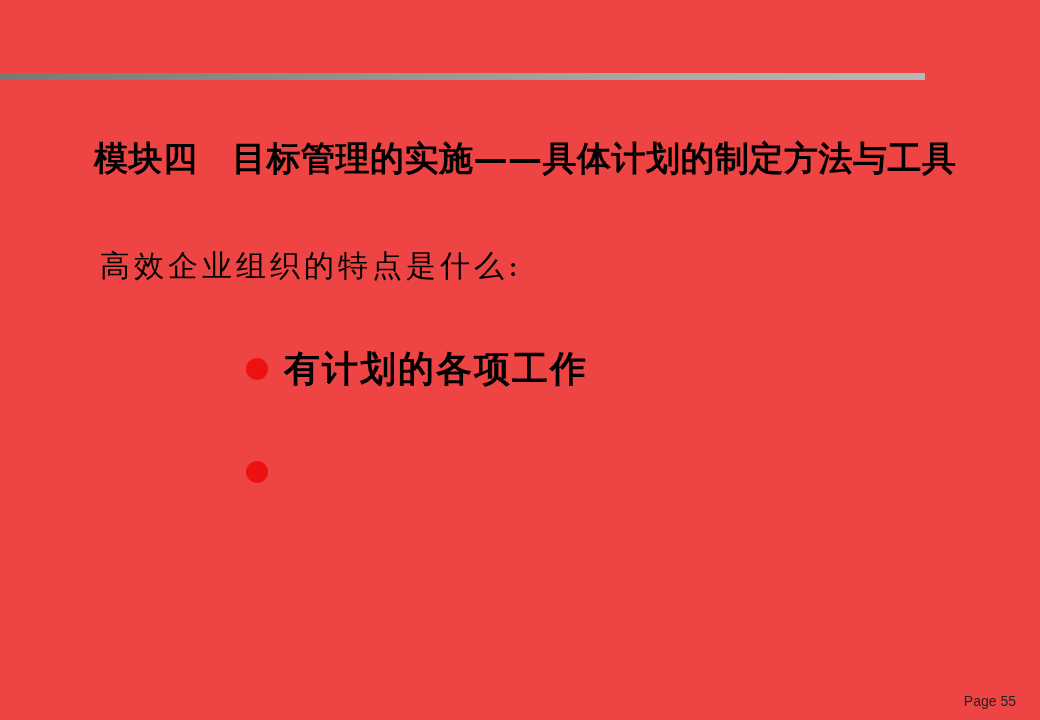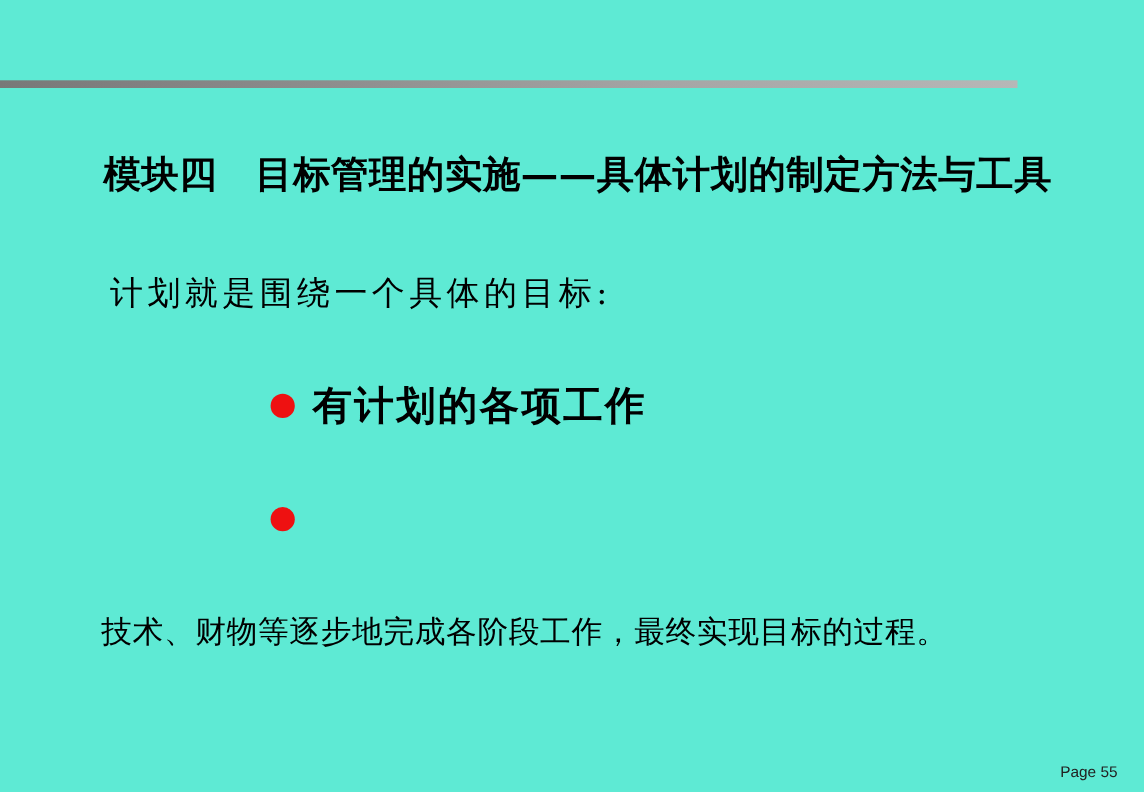--- a/index.html
+++ b/index.html
@@ -4,21 +4,21 @@
 <style>
   html, body {
     margin: 0;
     padding: 0;
     background: #ffffff;
   }
   .slide {
     position: relative;
     width: 1040px;
     height: 720px;
-    background: #5eead4;
+    background: #ef4444;
     overflow: hidden;
     font-family: "DejaVu Serif", "Liberation Serif", serif;
     color: #000000;
   }
   .divider {
     position: absolute;
     left: 0;
     top: 73px;
     width: 925px;
     height: 7px;
@@ -96,31 +96,30 @@
 </style>
 </head>
 <body>
 
 <div class="slide">
 
   <div class="divider"></div>
 
   <h1 class="title">模块四　目标管理的实施——具体计划的制定方法与工具</h1>
 
-  <div class="subtitle">计划就是围绕一个具体的目标:</div>
+  <div class="subtitle">高效企业组织的特点是什么:</div>
 
   <div class="bullets">
     <div class="bullet-item">
       <span class="dot"></span>
       <span class="bullet-text">有计划的各项工作</span>
     </div>
     <div class="bullet-item">
       <span class="dot"></span>
     </div>
   </div>
 
   <div class="paragraph">
-    <div class="para-line">技术、财物等逐步地完成各阶段工作，最终实现目标的过程。</div>
   </div>
 
   <div class="page-num">Page 55</div>
 
 </div>
 
 </body></html>

